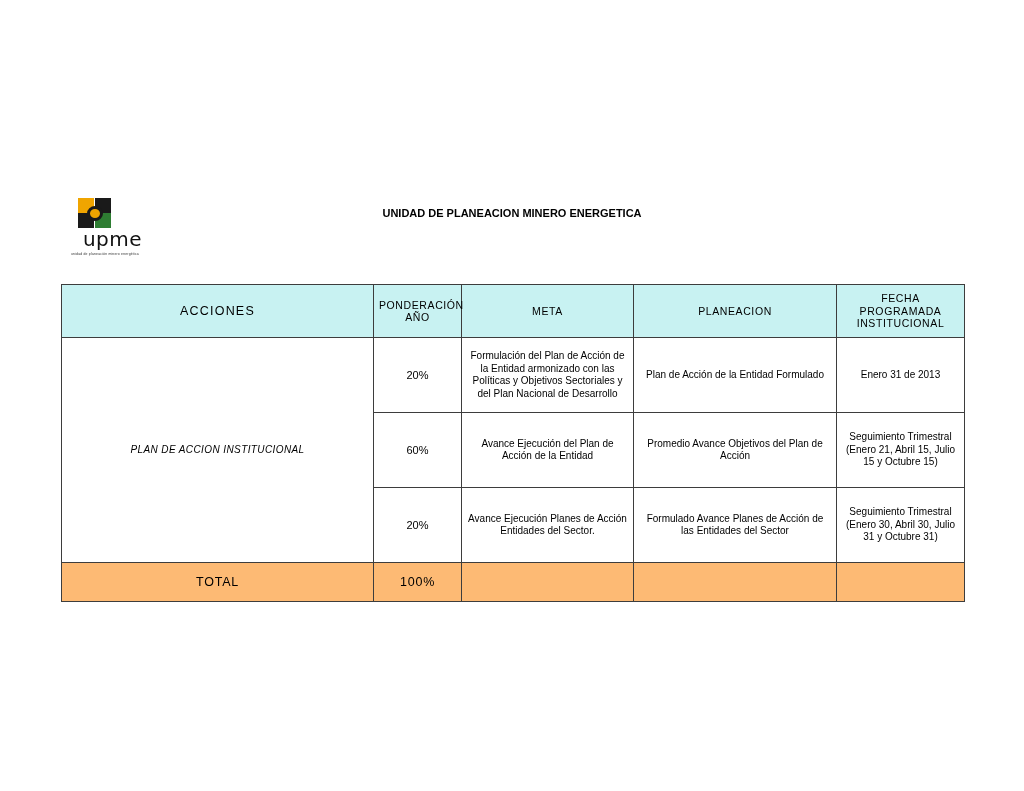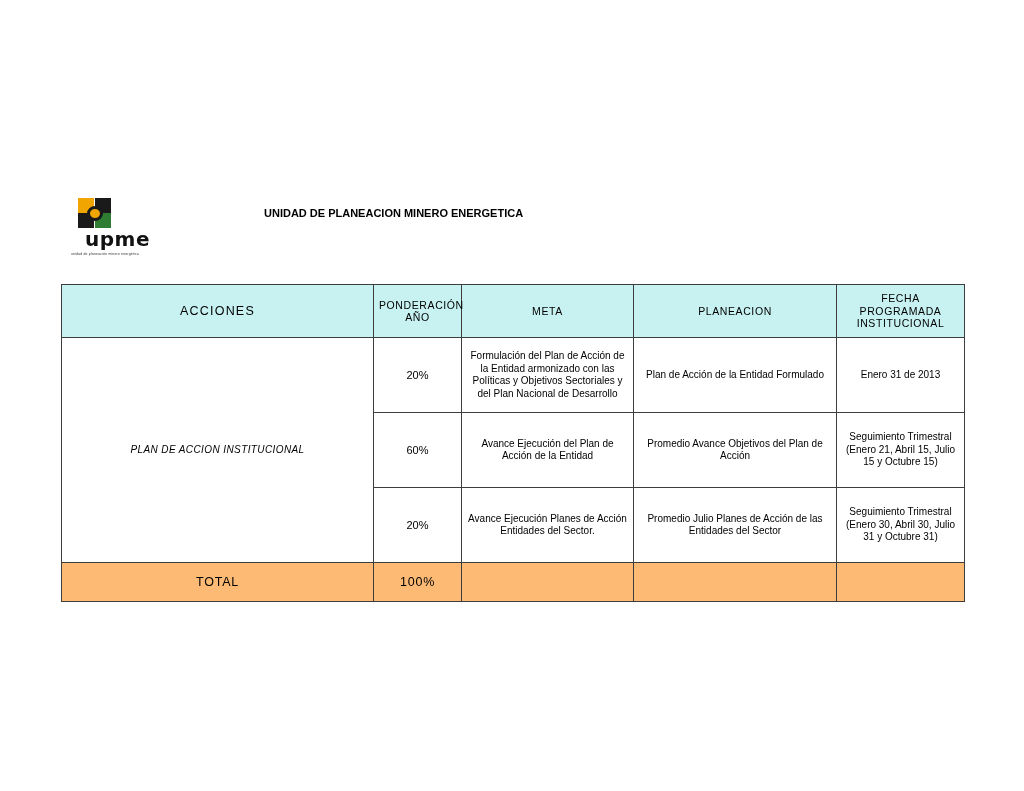--- a/index.html
+++ b/index.html
@@ -45,44 +45,45 @@
     top: 8px;
     width: 16px;
     height: 15px;
     border-radius: 50%;
     background: #f0a500;
     border: 3px solid #1a1a1a;
     box-sizing: border-box;
   }
   .logo-word {
     font-family: "DejaVu Sans", sans-serif;
-    font-weight: bold;
+    font-weight: normal;
     font-size: 20px;
     letter-spacing: 0.5px;
     color: #111111;
     margin-top: 1px;
-    margin-left: 17px;
+    margin-left: 9px;
     line-height: 1;
+    text-align: center;
   }
   .logo-tag {
     font-size: 3.4px;
     color: #333333;
     margin-top: 3px;
     margin-left: 3px;
     letter-spacing: 0.2px;
     white-space: nowrap;
   }
 
   
   .doc-head {
     position: absolute;
-    left: 264px;
+    left: 256px;
     top: 204px;
     width: 512px;
-    text-align: left;
+    text-align: center;
   }
   .doc-head .hl {
     font-size: 11px;
     font-weight: bold;
     line-height: 19px;
     white-space: nowrap;
   }
   .doc-head .policy {
     font-size: 10.5px;
     font-weight: bold;
@@ -197,21 +198,21 @@
       <tr class="body">
         <td class="pond">60%</td>
         <td>Avance Ejecución del Plan de Acción de la Entidad</td>
         <td>Promedio Avance Objetivos del Plan de Acción</td>
         <td>Seguimiento Trimestral (Enero 21, Abril 15, Julio 15 y  Octubre 15)</td>
       </tr>
 
       <tr class="body">
         <td class="pond">20%</td>
         <td>Avance Ejecución Planes de Acción Entidades del Sector.</td>
-        <td>Promedio Julio Planes de Acción de las Entidades del Sector</td>
+        <td>Formulado Avance Planes de Acción de las Entidades del Sector</td>
         <td>Seguimiento Trimestral (Enero 30, Abril 30, Julio 31 y  Octubre 31)</td>
       </tr>
 
       <tr class="total">
         <td>TOTAL</td>
         <td>100%</td>
         <td></td>
         <td></td>
         <td></td>
       </tr>

